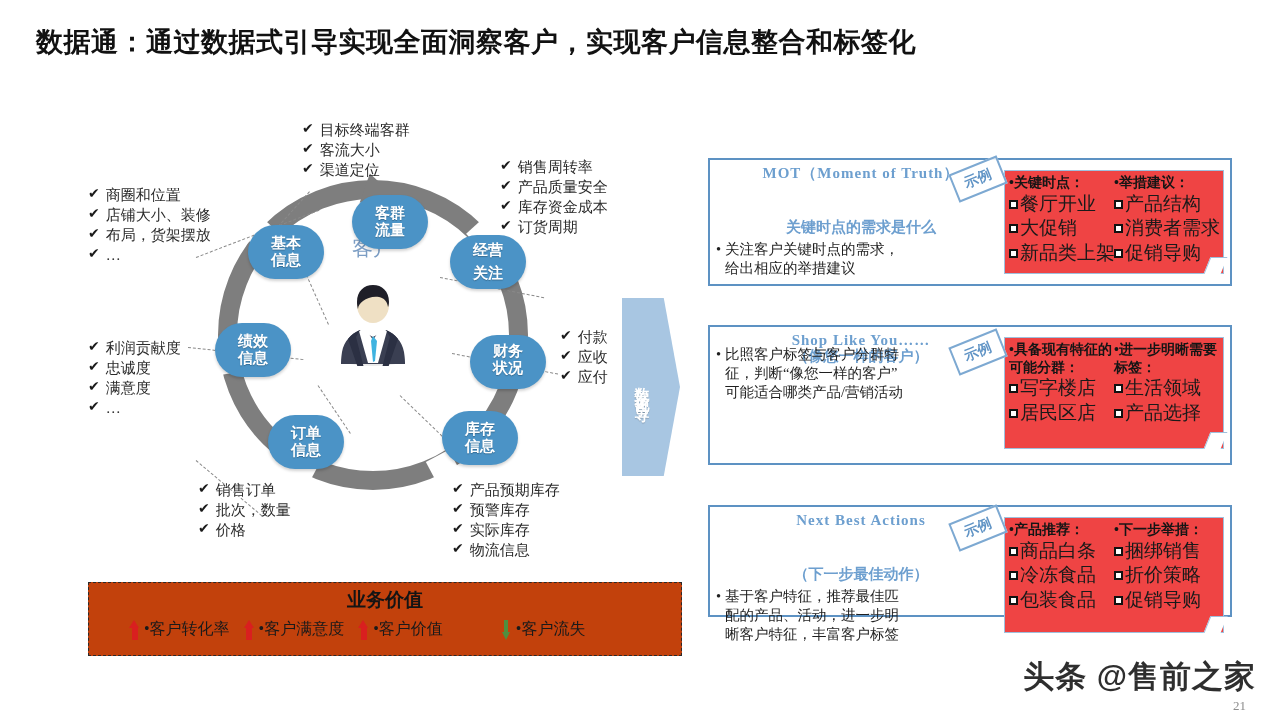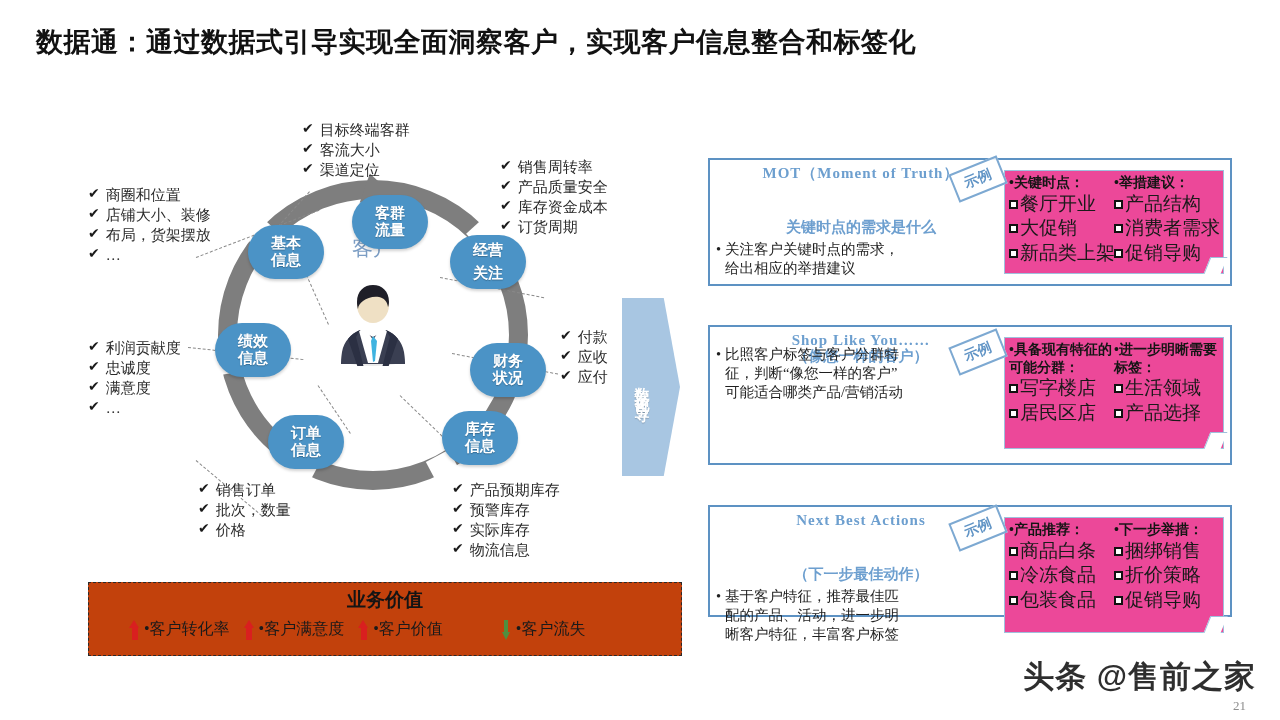--- a/index.html
+++ b/index.html
@@ -164,21 +164,21 @@
   .panel-desc .bullet-line { display:flex; }
   .panel-desc .bullet-line .b { width: 9px; flex: none; }
   .panel-desc .rest { text-indent: 9px; }
 
   
   .ex-box {
     position: absolute;
     right: 6px; top: 10px;
     width: 220px;
     border: 1.5px solid #9fc0dd;
-    background: #ec4899;
+    background: #ef4444;
     padding: 3px 4px 4px 4px;
   }
   #panel-0 .ex-box { height: 104px; }
   #panel-1 .ex-box { height: 112px; }
   #panel-2 .ex-box { height: 116px; }
   .ex-cols { display: flex; }
   .ex-col { width: 50%; }
   .ex-col .head {
     font-size: 14px; font-weight: bold; color: #151515;
     white-space: nowrap; line-height: 1.25;
@@ -320,21 +320,21 @@
   <div class="dash" style="left:318px; top:290px; width:58px; transform: rotate(56deg);"></div>
 
   <div class="pill" style="left:352px; top:100px;">
     <span>客群</span>
     <span>流量</span>
   </div>
   <div class="pill" style="left:450px; top:140px;gap:6px;">
     <span>经营</span>
     <span>关注</span>
   </div>
-  <div class="pill" style="left:470px; top:248px;">
+  <div class="pill" style="left:470px; top:240px;font-family:Liberation Mono, monospace;">
     <span>财务</span>
     <span>状况</span>
   </div>
   <div class="pill" style="left:442px; top:316px;">
     <span>库存</span>
     <span>信息</span>
   </div>
   <div class="pill" style="left:268px; top:320px;">
     <span>订单</span>
     <span>信息</span>

